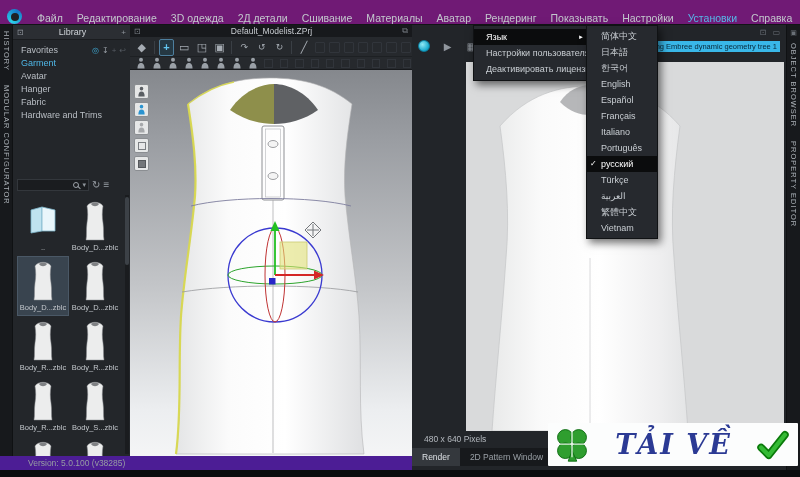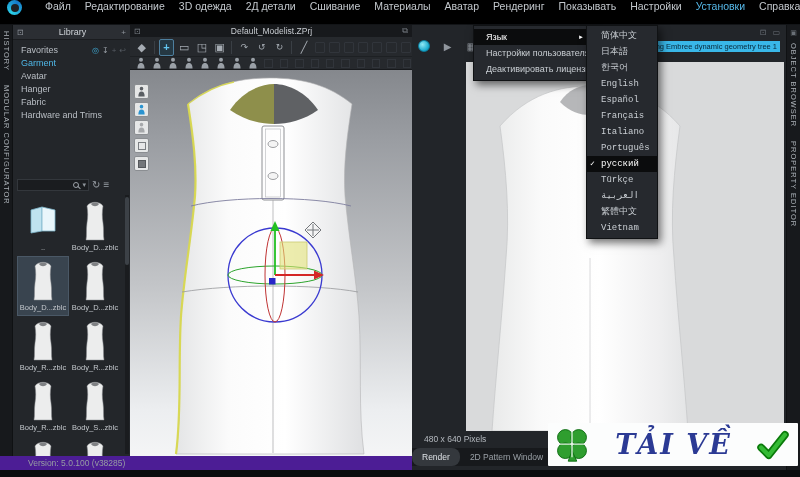--- a/index.html
+++ b/index.html
@@ -4,22 +4,22 @@
 <style>
   * { margin:0; padding:0; box-sizing:border-box; }
   html,body { background:#000; }
   #app {
     position:relative; width:800px; height:477px; overflow:hidden;
     background:#1b1e22; font-family:"Liberation Sans", sans-serif;
     -webkit-font-smoothing:antialiased; user-select:none;
   }
   
   .menubar { position:absolute; left:0; top:0; width:800px; height:25px;
-    background:#000000; border-bottom:1px solid #121417;
-    display:flex; align-items:flex-start; z-index:20;gap:8px; }
+    background:#701a75; border-bottom:1px solid #121417;
+    display:flex; align-items:flex-end; z-index:20; }
   .clogo { width:15px; height:15px; border-radius:50%;
     background:conic-gradient(from 210deg, #2bd0e8, #1478c8, #2bd0e8); position:relative; margin:0 8px 0 7px; flex:none;}
   .clogo::after { content:""; position:absolute; inset:3.5px; background:#1e2125; border-radius:50%; }
   .menu-items { display:flex; align-items:center; }
   .menu-item { font-size:10.5px; color:#c3c8cd; padding:0 7px; cursor:default; white-space:nowrap; }
   .menu-item.active { color:#56b8e8; }
   .mb-right { margin-left:auto; display:flex; align-items:center; gap:9px; padding-right:6px; }
   .hello { font-size:9.5px; color:#9aa0a6; white-space:nowrap; }
   
   .rail { position:absolute; top:25px; bottom:0; background:#17191c; z-index:5; }
@@ -107,34 +107,34 @@
     background:radial-gradient(circle at 35% 35%, #8fe8f5, #18a8cc 70%); border:1px solid #0d7d9c; }
   .rw-corner { position:absolute; right:6px; top:3px; display:flex; gap:6px; color:#6a7077; font-size:8px; }
   .rw-status { position:absolute; right:6px; top:16px; display:flex; align-items:center; gap:5px; }
   .rw-status .dot { color:#6a7077; font-size:8px; }
   .rw-status .hl { background:#39b7e8; color:#06283a; font-size:7.5px; padding:1px 3px; white-space:nowrap; }
   .rw-canvas { position:absolute; left:54px; top:37px; width:318px; height:369px; background:#d9dadb; overflow:hidden; }
   .rw-res { position:absolute; left:12px; top:409px; font-size:8.5px; color:#b4b9bf; }
   .rw-tabs { position:absolute; left:0; top:423px; width:374px; height:18px; background:#17191c;
     display:flex; align-items:stretch; }
   .rw-tab { padding:0 10px; font-size:8.5px; line-height:18px; color:#9aa0a6; }
-  .rw-tab.active { background:#34383d; color:#dde1e5;border-radius:8px; }
+  .rw-tab.active { background:#34383d; color:#dde1e5; }
   
   .dropdown { position:absolute; left:473px; top:25px; width:118px; background:#26292e;
     border:1px solid #101214; box-shadow:3px 4px 8px rgba(0,0,0,.55); padding:3px 0; z-index:40; }
   .dd-row { height:16px; line-height:16px; padding:0 6px 0 12px; font-size:9px; color:#c9ced3;
     display:flex; align-items:center; white-space:nowrap; }
   .dd-row .lbl { flex:1; }
   .dd-row .arr { font-size:6px; color:#9aa0a6; }
   .dd-row.hl { background:#0b0c0d; color:#fff;gap:33px; }
   .dd-row.hl .arr { color:#fff; }
   .submenu { position:absolute; left:586px; top:25px; width:72px; background:#26292e;
     border:1px solid #101214; box-shadow:3px 4px 8px rgba(0,0,0,.55); padding:2px 0; z-index:41; }
   .sm-row { height:16px; line-height:16px; padding:0 12px 0 14px; font-size:9px; color:#c9ced3;
-    position:relative; white-space:nowrap; overflow:hidden;font-family:Liberation Mono, monospace; }
+    position:relative; white-space:nowrap; overflow:hidden; }
   .sm-row.sel { background:#0b0c0d; color:#fff; }
   .sm-row .chk { position:absolute; left:3px; font-size:8px; }
   
   .badge { position:absolute; left:548px; top:423px; width:250px; height:43px; background:#fcfdfd;
     display:flex; align-items:center; z-index:50; border-radius:1px; }
   .badge-text { flex:1; text-align:center; font-family:"DejaVu Serif", serif; font-style:italic;
     font-weight:bold; font-size:27px; color:#2b3a94; letter-spacing:2px; }
 </style>
 </head>
 <body>

